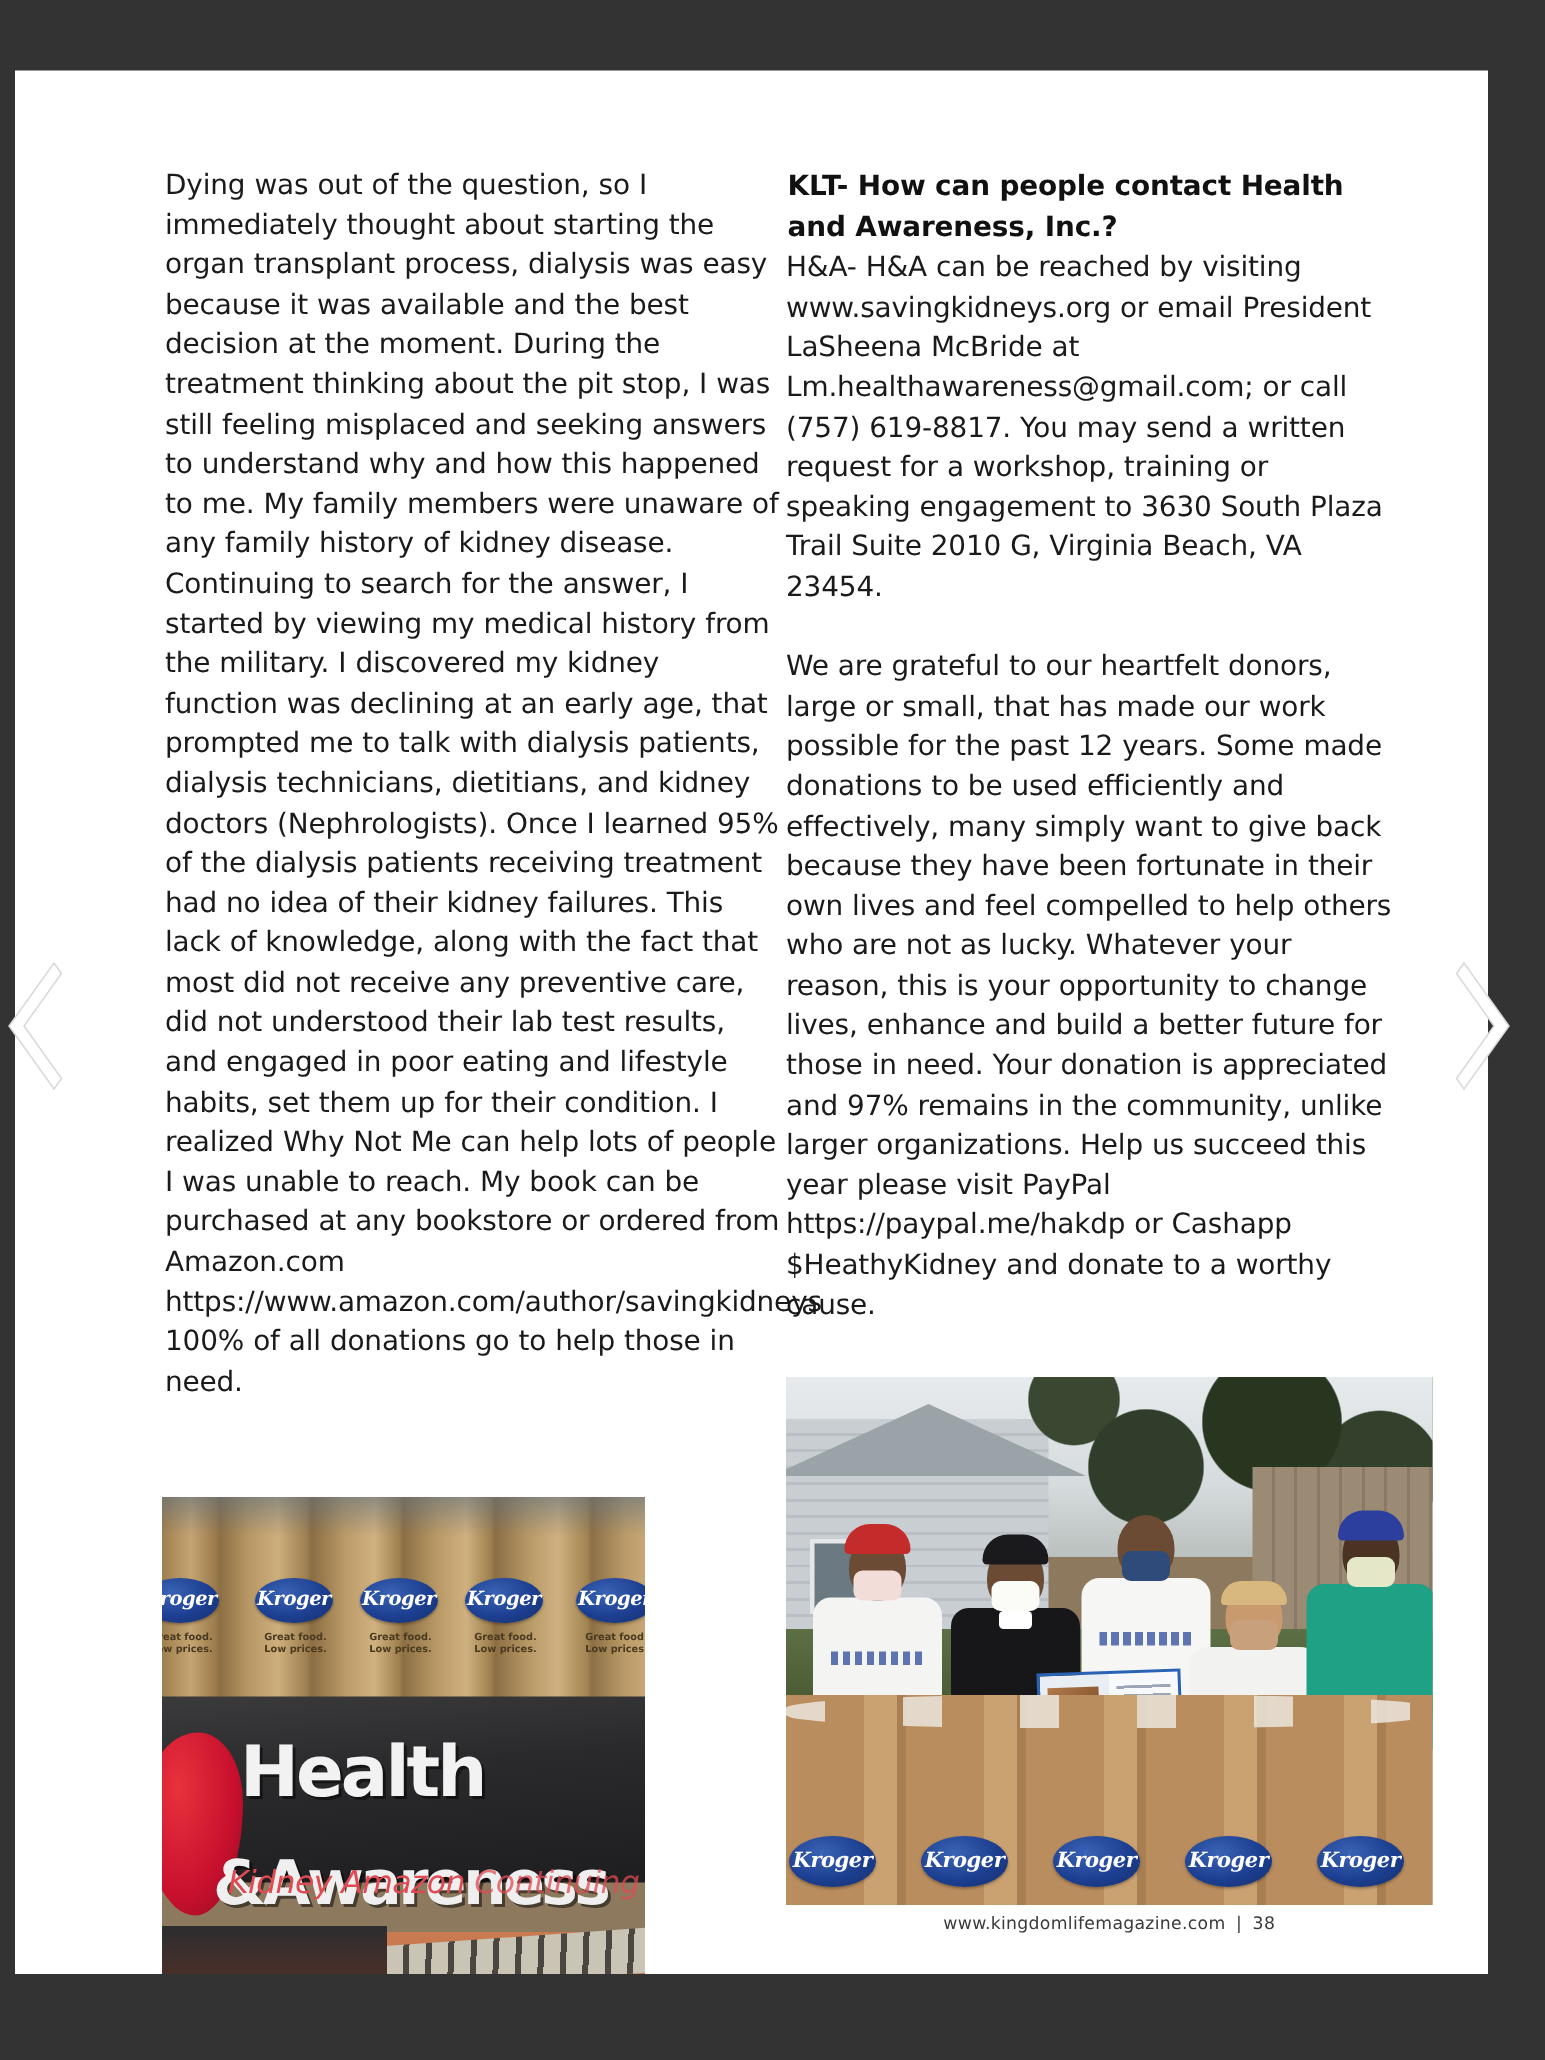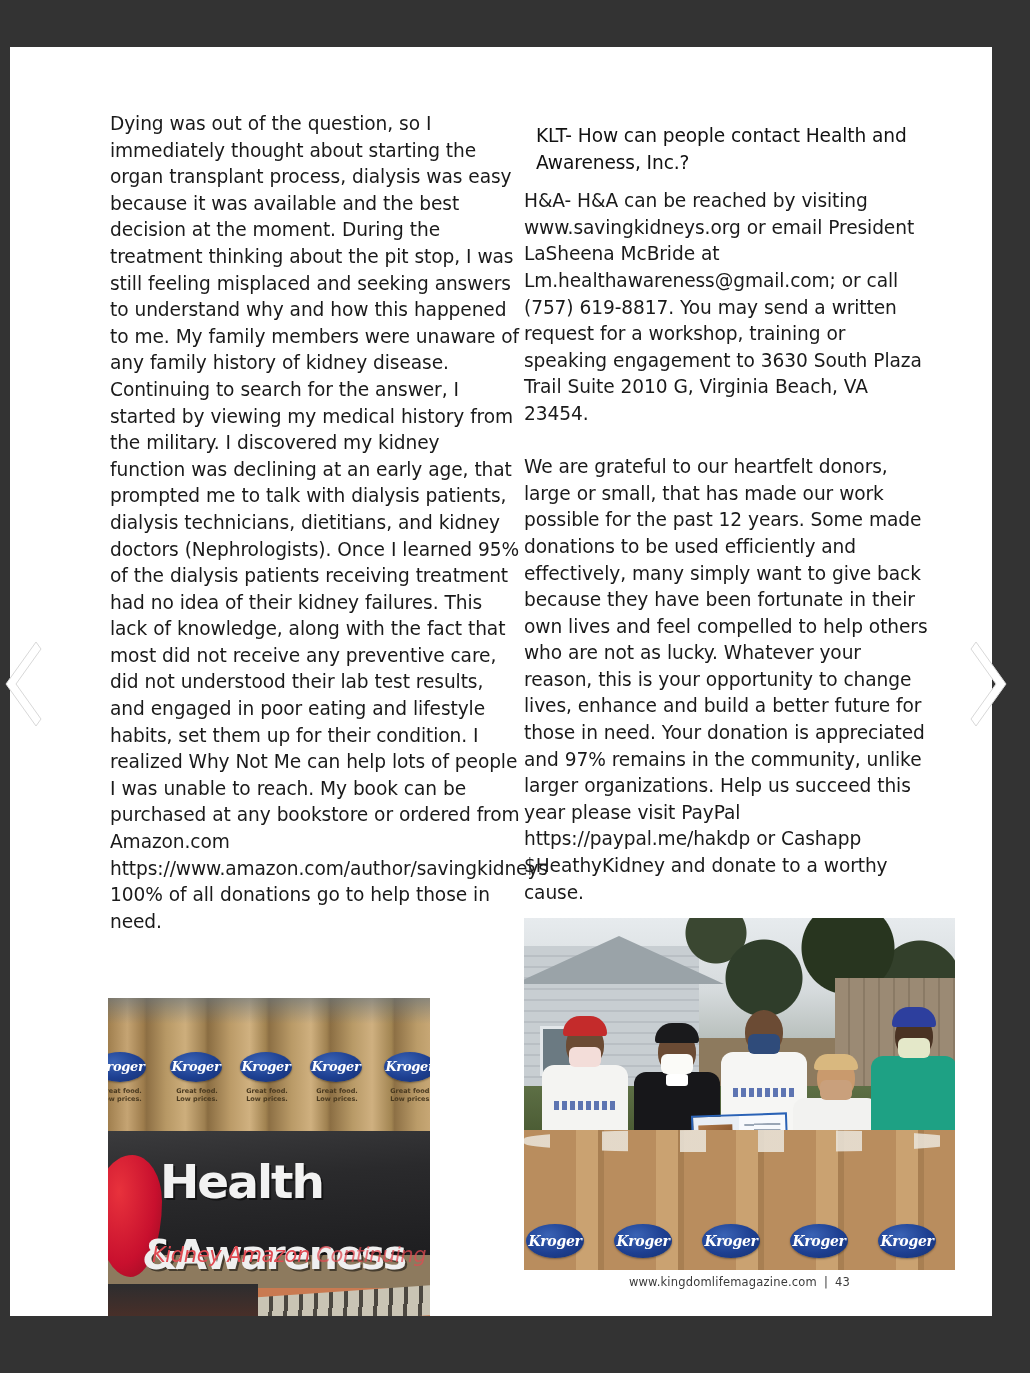--- a/index.html
+++ b/index.html
@@ -39,24 +39,24 @@
     margin: 0;
     font-size: 18.6px;
     line-height: 26.6px;
     color: #1a1a1a;
     letter-spacing: -0.1px;
     word-spacing: 0.2px;
   }
   .body-text + .body-text { margin-top: 26.6px; }
 
   .qa-heading {
-    margin: 12px;
+    margin: 1px;
     font-size: 18.6px;
     line-height: 26.6px;
-    font-weight: normal;
+    font-weight: bold;
     color: #111111;
     letter-spacing: -0.1px;
   }
 
   
   .photo {
     position: absolute;
     overflow: hidden;
     background: #8d7a5e;
   }
@@ -437,21 +437,21 @@
     <div class="pr-bags">
       <div class="kroger b1"></div>
       <div class="kroger b2"></div>
       <div class="kroger b3"></div>
       <div class="kroger b4"></div>
       <div class="kroger b5"></div>
     </div>
   </div>
 
   <div class="footer">
-    <span>www.kingdomlifemagazine.com</span><span class="sep">|</span><span>43</span>
+    <span>www.kingdomlifemagazine.com</span><span class="sep">|</span><span>38</span>
   </div>
 
 </div>
 
 <div class="nav-arrow nav-prev">
   <svg width="44" height="96" viewBox="0 0 44 96">
     <path d="M36 6 L41 13 L16 48 L41 83 L36 90 L6 48 Z" fill="#ffffff" stroke="#d8d8d8" stroke-width="1"></path>
   </svg>
 </div>
 

